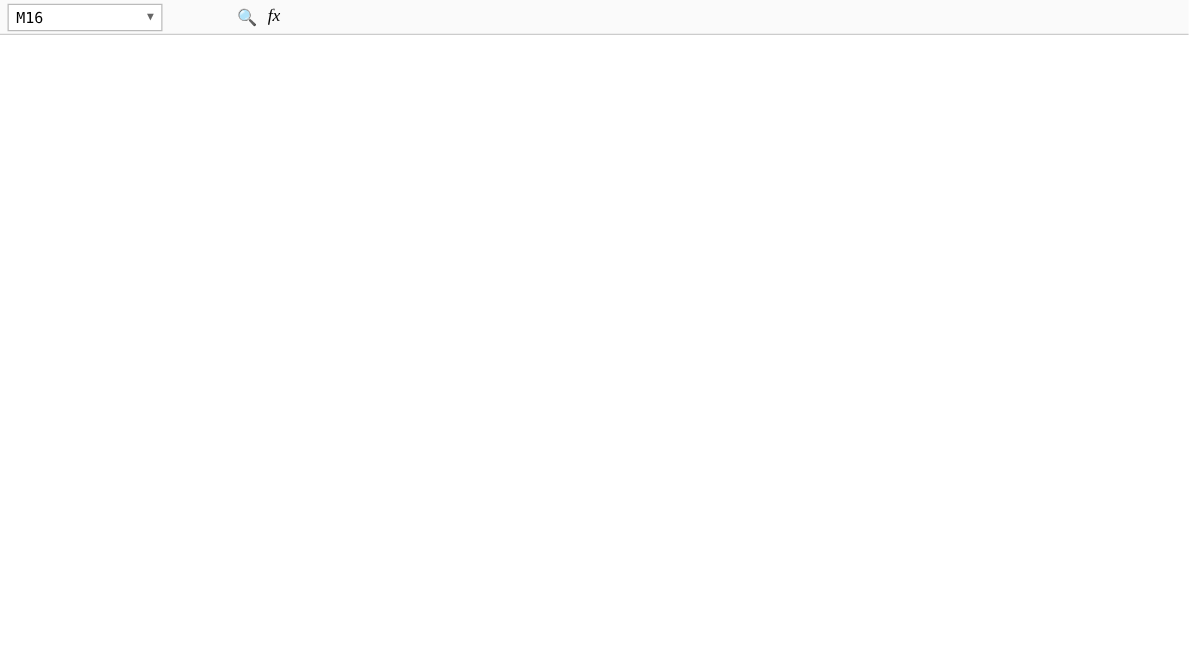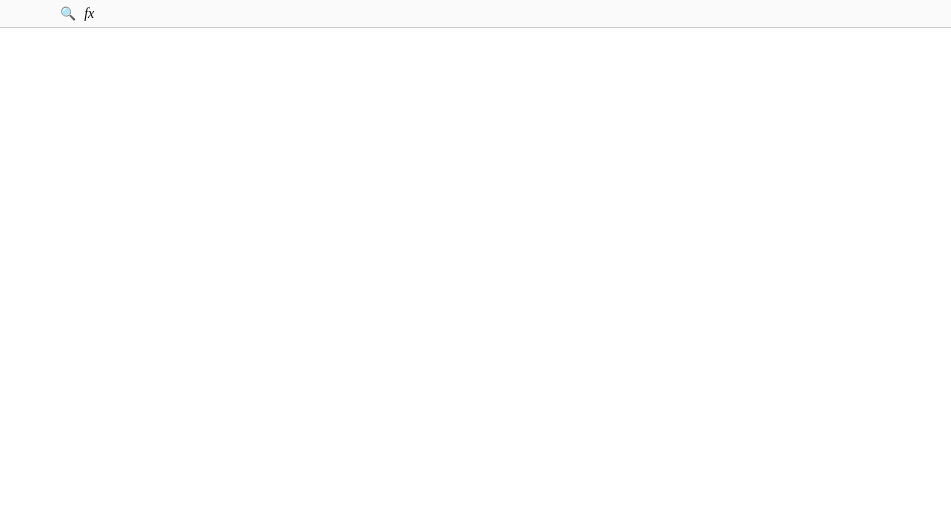--- a/index.html
+++ b/index.html
@@ -24,20 +24,24 @@
 .hcell{background:#ddd;font-weight:bold;font-size:15px}
 .overlay{position:absolute;font-size:16px;line-height:28px;background:#fff;padding:2px}
 .qr{position:absolute;width:110px;height:110px;background:#fff}
 .qr svg{width:100%;height:100%}
 .qrdot{position:absolute;left:50%;top:50%;transform:translate(-50%,-50%);font-size:14px;color:#3a8ad8}
 </style>
 </head>
 <body>
 
 <div class="top">
+  <div class="namebox">
+    <span>M16</span>
+    <span class="dd">▼</span>
+  </div>
   <div class="fxwrap">
     <span class="fxicon">🔍</span>
     <span class="fxlabel">fx</span>
     <input class="fxinput" value="" style="">
   </div>
 </div>
 
 <div class="grid">
   <div class="corner"></div>
   <div class="colhdr" id="colhdr">

